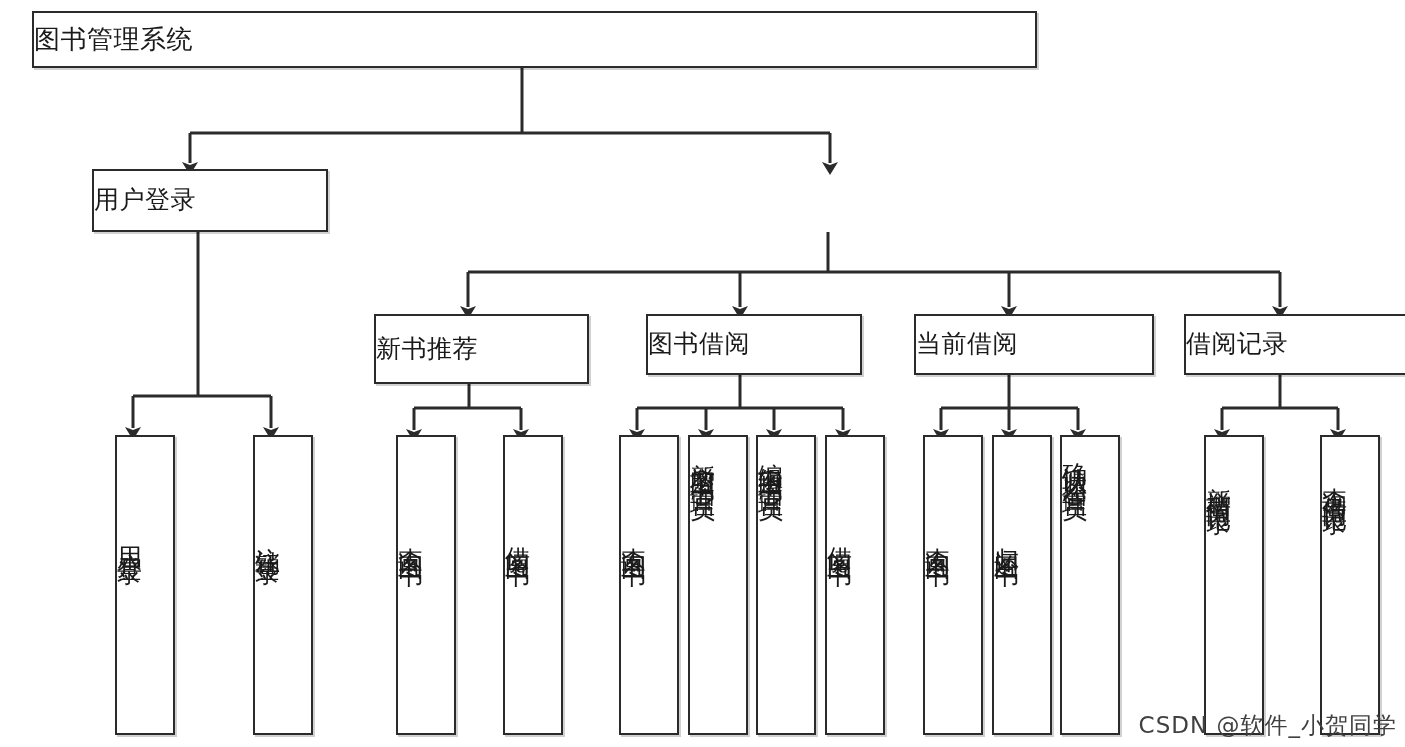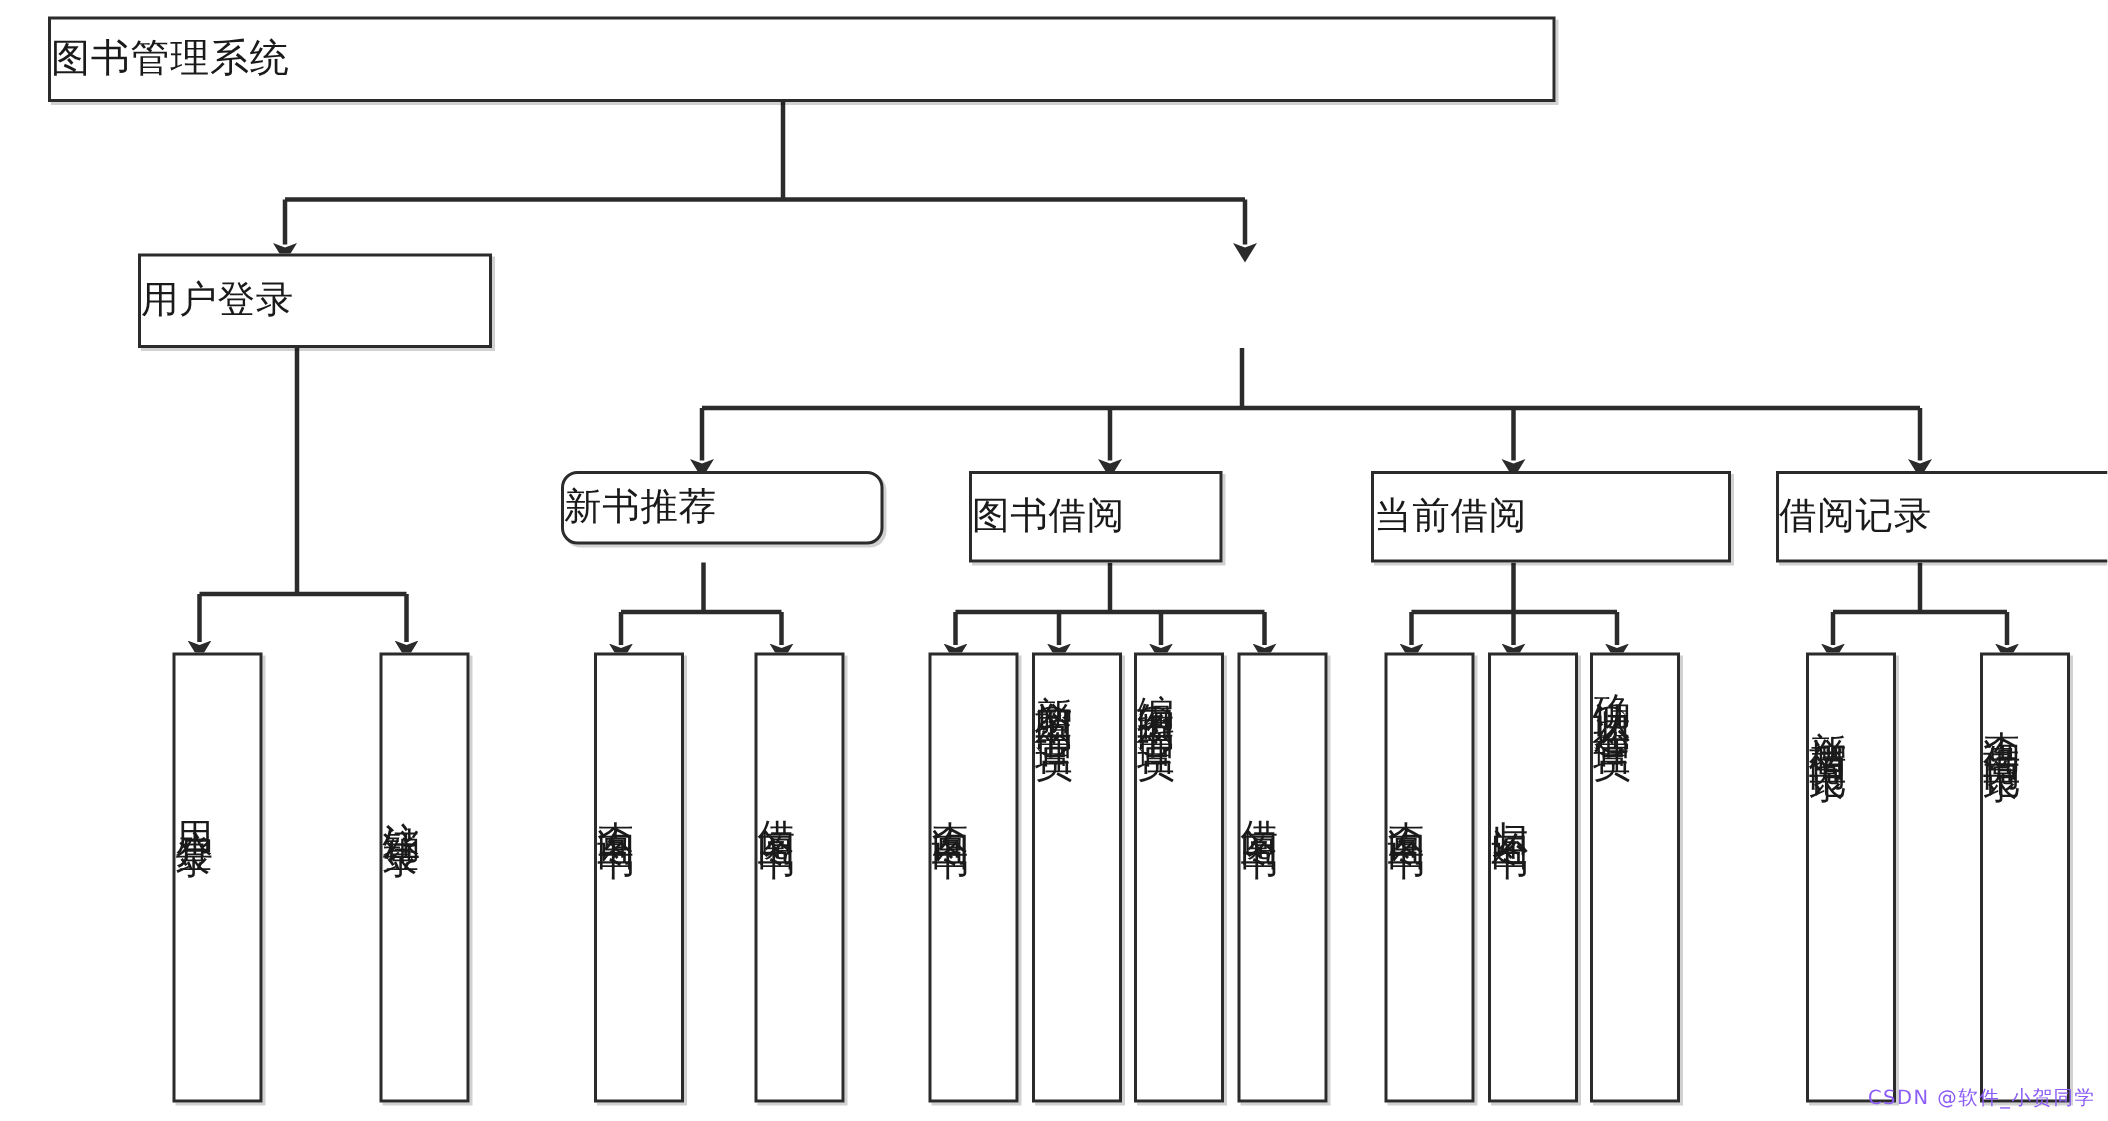--- a/index.html
+++ b/index.html
@@ -59,22 +59,22 @@
     text-orientation: upright;
     font-size: 25px;
     letter-spacing: 5px;
     line-height: 1;
     white-space: nowrap;
   }
   #watermark {
     position: absolute;
     right: 8px;
     bottom: 6px;
-    font-size: 13px;
-    color: #8b5cf6;
+    font-size: 23px;
+    color: #404040;
     letter-spacing: 1px;
     white-space: nowrap;
     user-select: none;
   }
 </style>
 </head>
 <body>
 
 <div id="canvas">
 
@@ -130,24 +130,24 @@
   </svg>
 
   <div class="node root h" style="left:20px; top:11px; width:1005px; height:57px;">
     <span class="lbl">图书管理系统</span>
   </div>
 
   <div class="node h" style="left:80px; top:169px; width:236px; height:63px;">
     <span class="lbl">用户登录</span>
   </div>
 
-  <div class="node h" style="left:362px; top:314px; width:215px; height:49px;border-radius:11px;">
+  <div class="node h" style="left:362px; top:314px; width:215px; height:70px;">
     <span class="lbl">新书推荐</span>
   </div>
-  <div class="node h" style="left:634px; top:314px; width:169px; height:61px;">
+  <div class="node h" style="left:634px; top:314px; width:216px; height:61px;">
     <span class="lbl">图书借阅</span>
   </div>
   <div class="node h" style="left:902px; top:314px; width:240px; height:61px;">
     <span class="lbl">当前借阅</span>
   </div>
   <div class="node h" style="left:1172px; top:314px; width:251px; height:61px;">
     <span class="lbl">借阅记录</span>
   </div>
 
   <div class="node v" style="left:103px; top:435px; width:60px; height:300px; padding-top:90px;">

